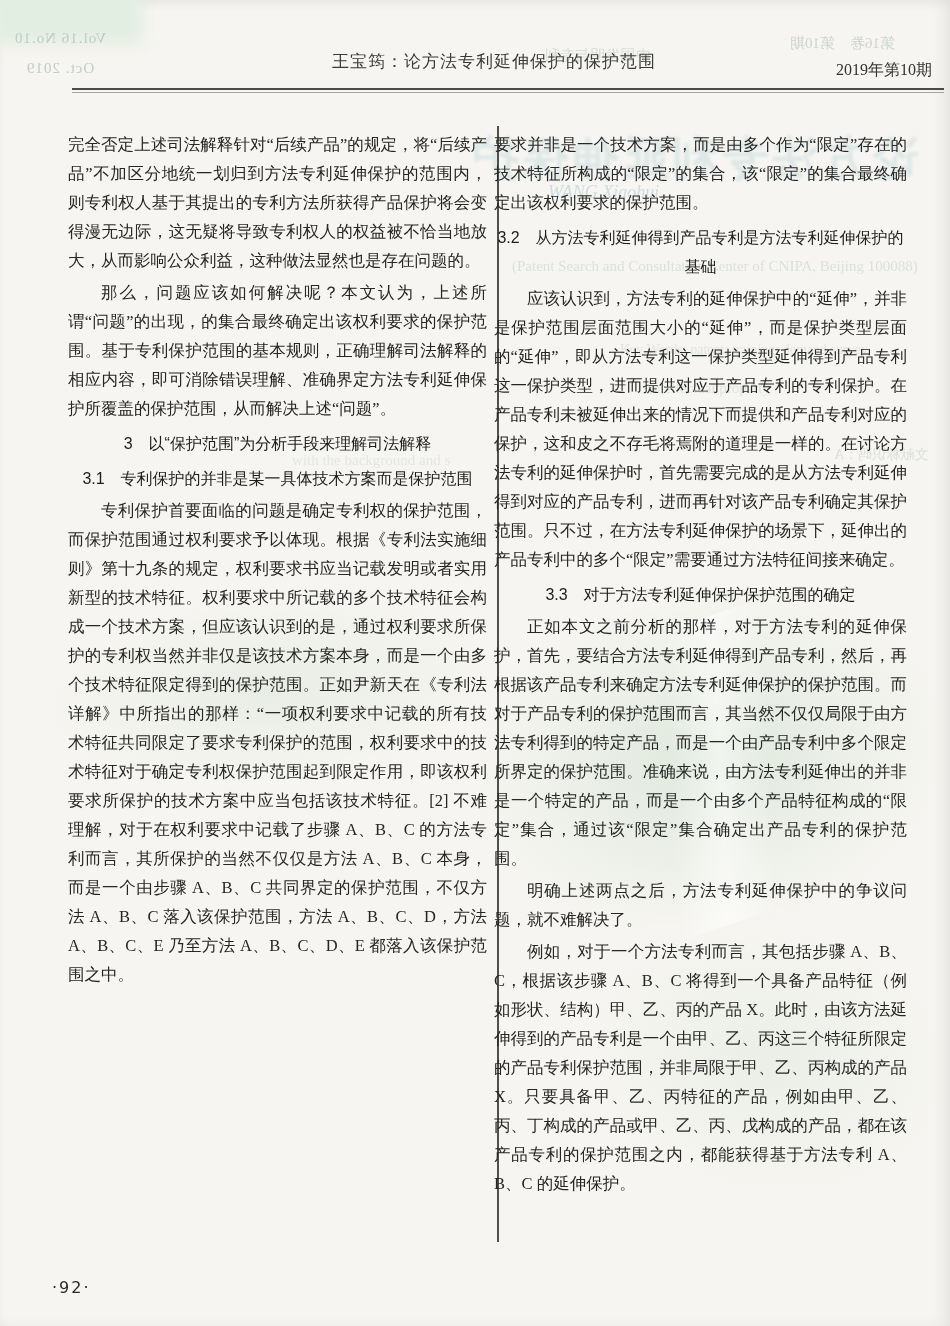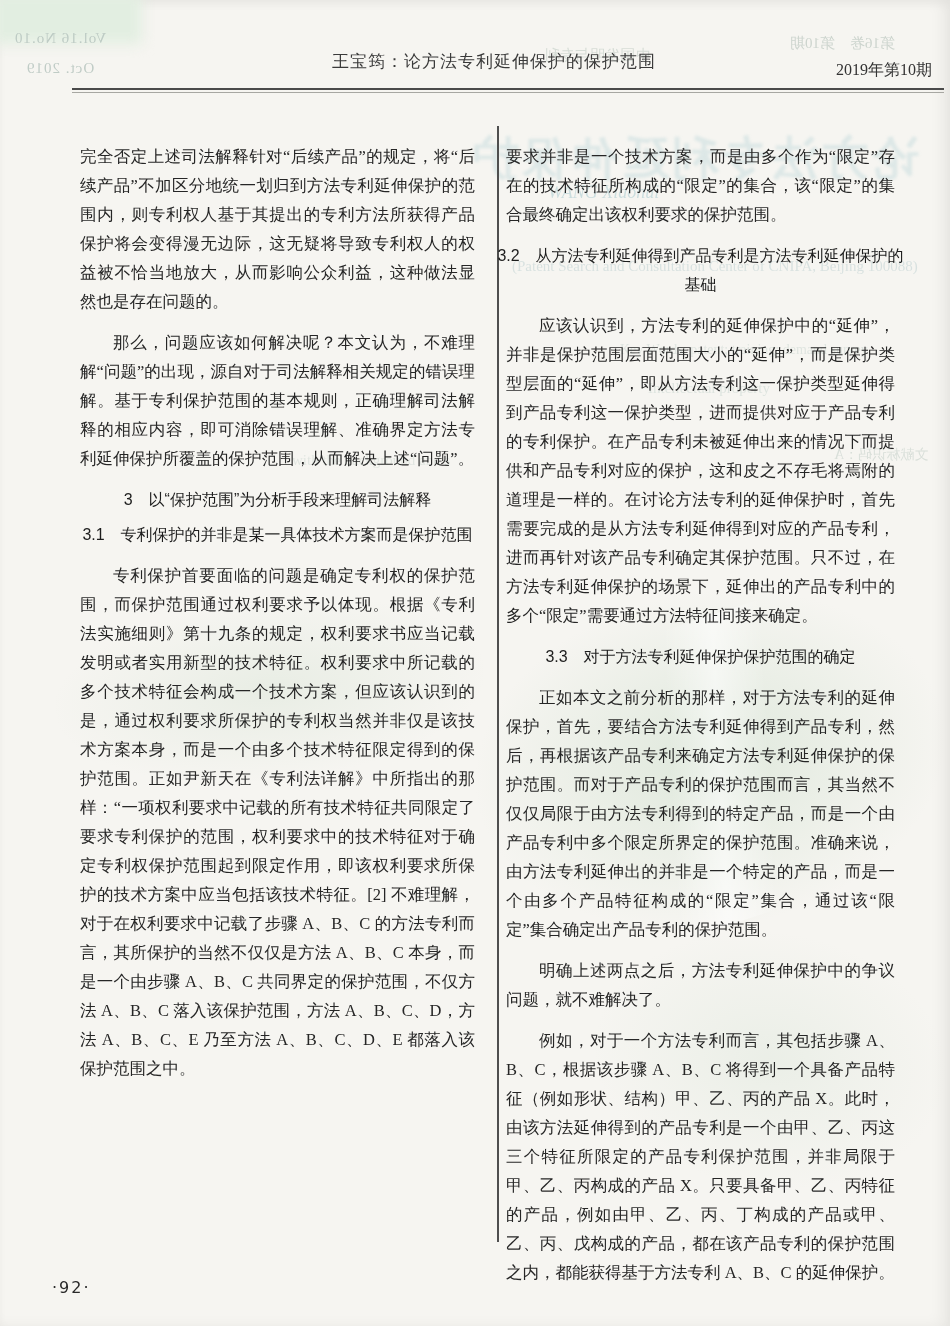--- a/index.html
+++ b/index.html
@@ -51,21 +51,21 @@
   }
   .header-rule{position:absolute;left:72px;top:88px;width:872px;}
   .header-rule .l1{height:2px;background:#4a4a4a;}
   .header-rule .l2{height:1px;background:#a7a7a2;margin-top:2px;}
 
   
   .content{position:absolute;left:68px;top:130px;width:852px;}
   .col{position:absolute;top:0;color:#262626;font-size:16.5px;line-height:29px;text-align:justify;}
   .col-left{left:0;width:419px;}
   .col-right{left:426px;width:413px;}
-  .col p{margin:12px;}
+  .col p{margin:0;}
   .col p + p{margin-top:3px;}
   .col p.indent{text-indent:2em;}
   .col .h-sec,.col .h-sub{
     font-family:"Liberation Sans","DejaVu Sans",sans-serif;
     font-weight:400;font-size:16px;line-height:29px;color:#1d1d1d;
     margin:6px 0 3px;text-align:center;
   }
   .col-divider{position:absolute;left:497px;top:126px;width:2px;height:1116px;background:#4f4f4f;}
 
   
@@ -103,21 +103,21 @@
   <div class="header-rule">
     <div class="l1"></div>
     <div class="l2"></div>
   </div>
 
   <div class="col-divider"></div>
 
   <div class="content">
     <div class="col col-left">
       <p>完全否定上述司法解释针对“后续产品”的规定，将“后续产品”不加区分地统一划归到方法专利延伸保护的范围内，则专利权人基于其提出的专利方法所获得产品保护将会变得漫无边际，这无疑将导致专利权人的权益被不恰当地放大，从而影响公众利益，这种做法显然也是存在问题的。</p>
-      <p class="indent">那么，问题应该如何解决呢？本文认为，不难理解“问题”的出现，源自对于司法解释相关规定的错误理解。基于专利保护范围的基本规则，正确理解司法解释的相应内容，即可消除错误理解、准确界定方法专利延伸保护所覆盖的保护范围，从而解决上述“问题”。</p>
+      <p class="indent">那么，问题应该如何解决呢？本文认为，上述所谓“问题”的出现，的集合最终确定出该权利要求的保护范围。基于专利保护范围的基本规则，正确理解司法解释的相应内容，即可消除错误理解、准确界定方法专利延伸保护所覆盖的保护范围，从而解决上述“问题”。</p>
       <div class="h-sec">3　以“保护范围”为分析手段来理解司法解释</div>
       <div class="h-sub">3.1　专利保护的并非是某一具体技术方案而是保护范围</div>
       <p class="indent">专利保护首要面临的问题是确定专利权的保护范围，而保护范围通过权利要求予以体现。根据《专利法实施细则》第十九条的规定，权利要求书应当记载发明或者实用新型的技术特征。权利要求中所记载的多个技术特征会构成一个技术方案，但应该认识到的是，通过权利要求所保护的专利权当然并非仅是该技术方案本身，而是一个由多个技术特征限定得到的保护范围。正如尹新天在《专利法详解》中所指出的那样：“一项权利要求中记载的所有技术特征共同限定了要求专利保护的范围，权利要求中的技术特征对于确定专利权保护范围起到限定作用，即该权利要求所保护的技术方案中应当包括该技术特征。[2] 不难理解，对于在权利要求中记载了步骤 A、B、C 的方法专利而言，其所保护的当然不仅仅是方法 A、B、C 本身，而是一个由步骤 A、B、C 共同界定的保护范围，不仅方法 A、B、C 落入该保护范围，方法 A、B、C、D，方法 A、B、C、E 乃至方法 A、B、C、D、E 都落入该保护范围之中。</p>
     </div>
 
     <div class="col col-right">
       <p>要求并非是一个技术方案，而是由多个作为“限定”存在的技术特征所构成的“限定”的集合，该“限定”的集合最终确定出该权利要求的保护范围。</p>
       <div class="h-sub">3.2　从方法专利延伸得到产品专利是方法专利延伸保护的基础</div>
       <p class="indent">应该认识到，方法专利的延伸保护中的“延伸”，并非是保护范围层面范围大小的“延伸”，而是保护类型层面的“延伸”，即从方法专利这一保护类型延伸得到产品专利这一保护类型，进而提供对应于产品专利的专利保护。在产品专利未被延伸出来的情况下而提供和产品专利对应的保护，这和皮之不存毛将焉附的道理是一样的。在讨论方法专利的延伸保护时，首先需要完成的是从方法专利延伸得到对应的产品专利，进而再针对该产品专利确定其保护范围。只不过，在方法专利延伸保护的场景下，延伸出的产品专利中的多个“限定”需要通过方法特征间接来确定。</p>
       <div class="h-sub">3.3　对于方法专利延伸保护保护范围的确定</div>

